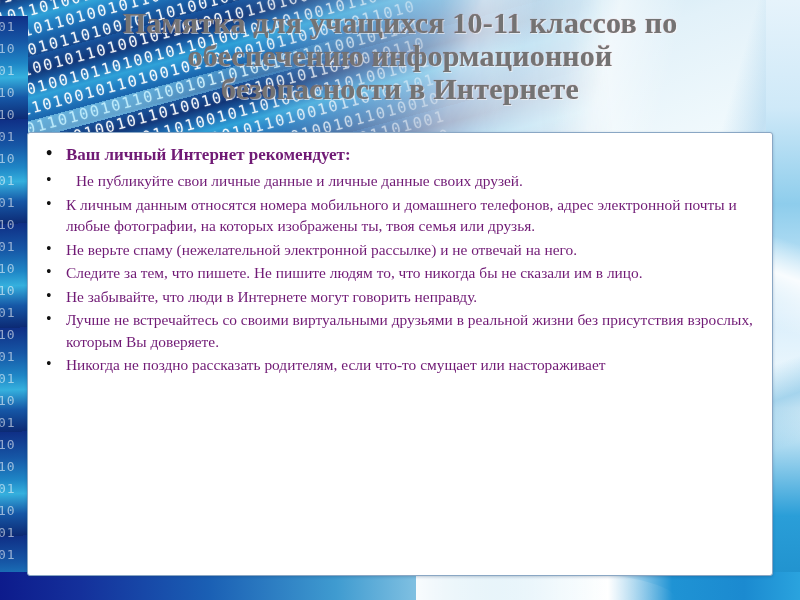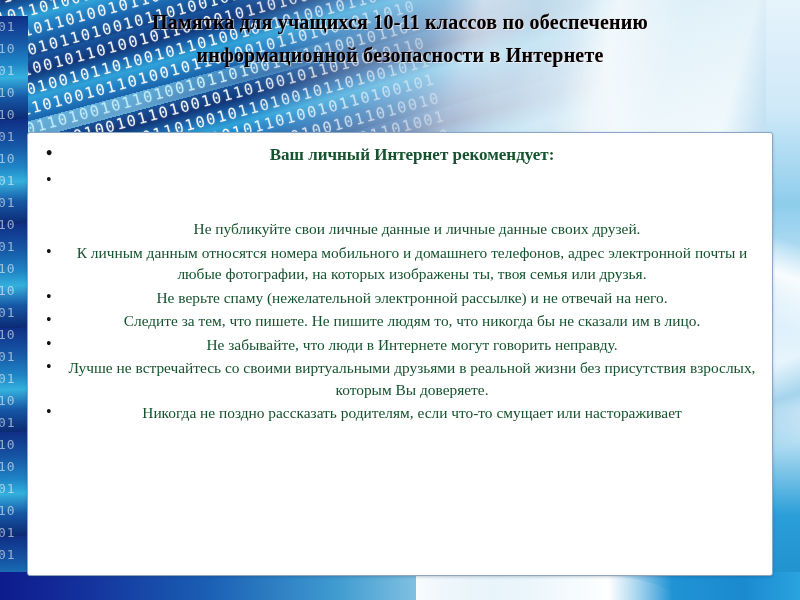--- a/index.html
+++ b/index.html
@@ -207,23 +207,23 @@
 
   
   .title {
     position: absolute;
     left: 100px;
     top: 6px;
     width: 600px;
     text-align: center;
     font-family: "Liberation Serif", "DejaVu Serif", serif;
     font-weight: bold;
-    font-size: 20px;
+    font-size: 30px;
     line-height: 33px;
-    color: #000000;
+    color: #737373;
     letter-spacing: .2px;
     text-shadow:
       1px 1px 0 rgba(255,255,255,.55),
       0 0 1px rgba(200,0,0,.4);
     z-index: 5;
   }
 
   
   .card {
     position: absolute;
@@ -245,22 +245,22 @@
     margin: 0;
     padding: 9px 14px 0 14px;
   }
   .bullet-list li {
     position: relative;
     padding-left: 24px;
     margin: 0 0 2px 0;
     font-family: "Liberation Serif", "DejaVu Serif", serif;
     font-size: 15.4px;
     line-height: 21.5px;
-    color: #14532d;
-    text-align: center;
+    color: #701a75;
+    text-align: left;
   }
   .bullet-list li::before {
     content: "\2022";
     position: absolute;
     left: 4px;
     top: -1px;
     font-size: 16px;
     line-height: 21.5px;
     color: #111111;
   }
@@ -270,21 +270,20 @@
     line-height: 25px;
     margin-bottom: 3px;
   }
   .bullet-list li.lead::before {
     font-size: 18px;
     line-height: 25px;
   }
   .bullet-list li.indented .txt {
     padding-left: 10px;
     display: inline-block;
-    margin-top: 48px;
   }
 </style>
 </head>
 <body>
 
 <div id="slide">
 
   <div class="bg-base"></div>
   <div class="bg-sweeps"></div>
   <div class="bg-binary-field"></div>

